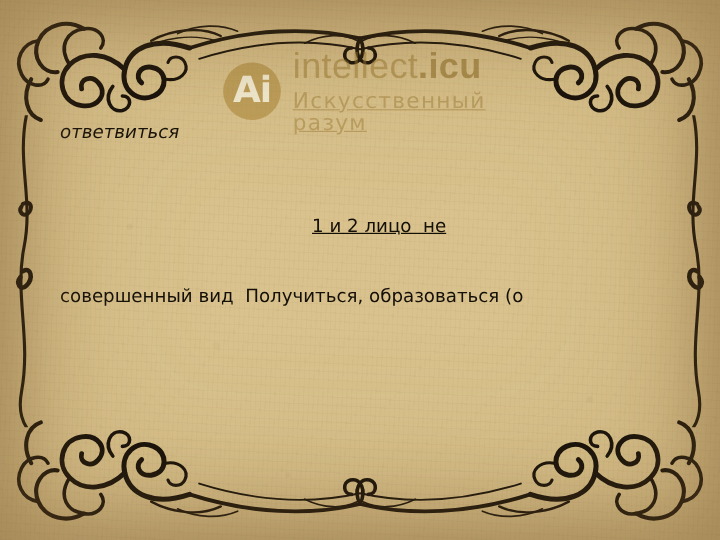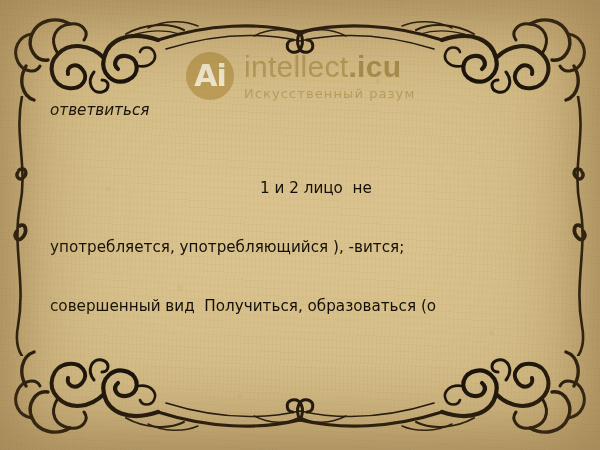--- a/index.html
+++ b/index.html
@@ -86,40 +86,41 @@
   #wm-text { display: flex; flex-direction: column; line-height: 1; }
   #wm-main {
     font-size: 30px;
     color: rgba(150,118,44,0.50);
     letter-spacing: 0.3px;
     font-family: Liberation Sans, sans-serif;
   }
   #wm-main b { font-weight: 700; color: rgba(138,106,36,0.58); }
   #wm-sub {
     margin-top: 5px;
-    font-size: 13px;
+    font-size: 18px;
     color: rgba(150,118,44,0.45);
     letter-spacing: 1.1px;
+    text-decoration: underline;
   }
 
   
   #body-text {
     position: absolute;
     left: 50px;
     top: 62px;
     width: 500px;
     color: #141008;
     font-size: 15.2px;
     line-height: 19.6px;
     white-space: pre-wrap;
     text-rendering: optimizeLegibility;
   }
   .ln { display: block; min-height: 19.6px; }
   .headword { display: block; margin-bottom: 19px; font-style: italic; }
-  .indent-1 { padding-left: 210px; }
+  .indent-1 { padding-left: 210px; text-decoration: underline; }
 </style>
 </head>
 <body>
 
 <div id="card">
 
   <div id="grain"></div>
 
   <svg class="orn" id="orn-top" viewBox="0 0 584 96" aria-hidden="true">
     <g fill="none" stroke="#15100a" stroke-linecap="round">
@@ -212,21 +213,20 @@
     </div>
     <div id="wm-text">
       <div id="wm-main"><span>intellect</span><b>.icu</b></div>
       <div id="wm-sub">Искусственный  разум</div>
     </div>
   </div>
 
   <div id="body-text">
     <span class="ln headword">ответвиться</span>
     <span class="ln indent-1">1 и 2 лицо  не</span>
-    <span class="ln">употребляется, употребляющийся ), -вится;</span>
     <span class="ln">совершенный вид  Получиться, образоваться (о</span>
     
     
     
     
     
     
     
     
     

